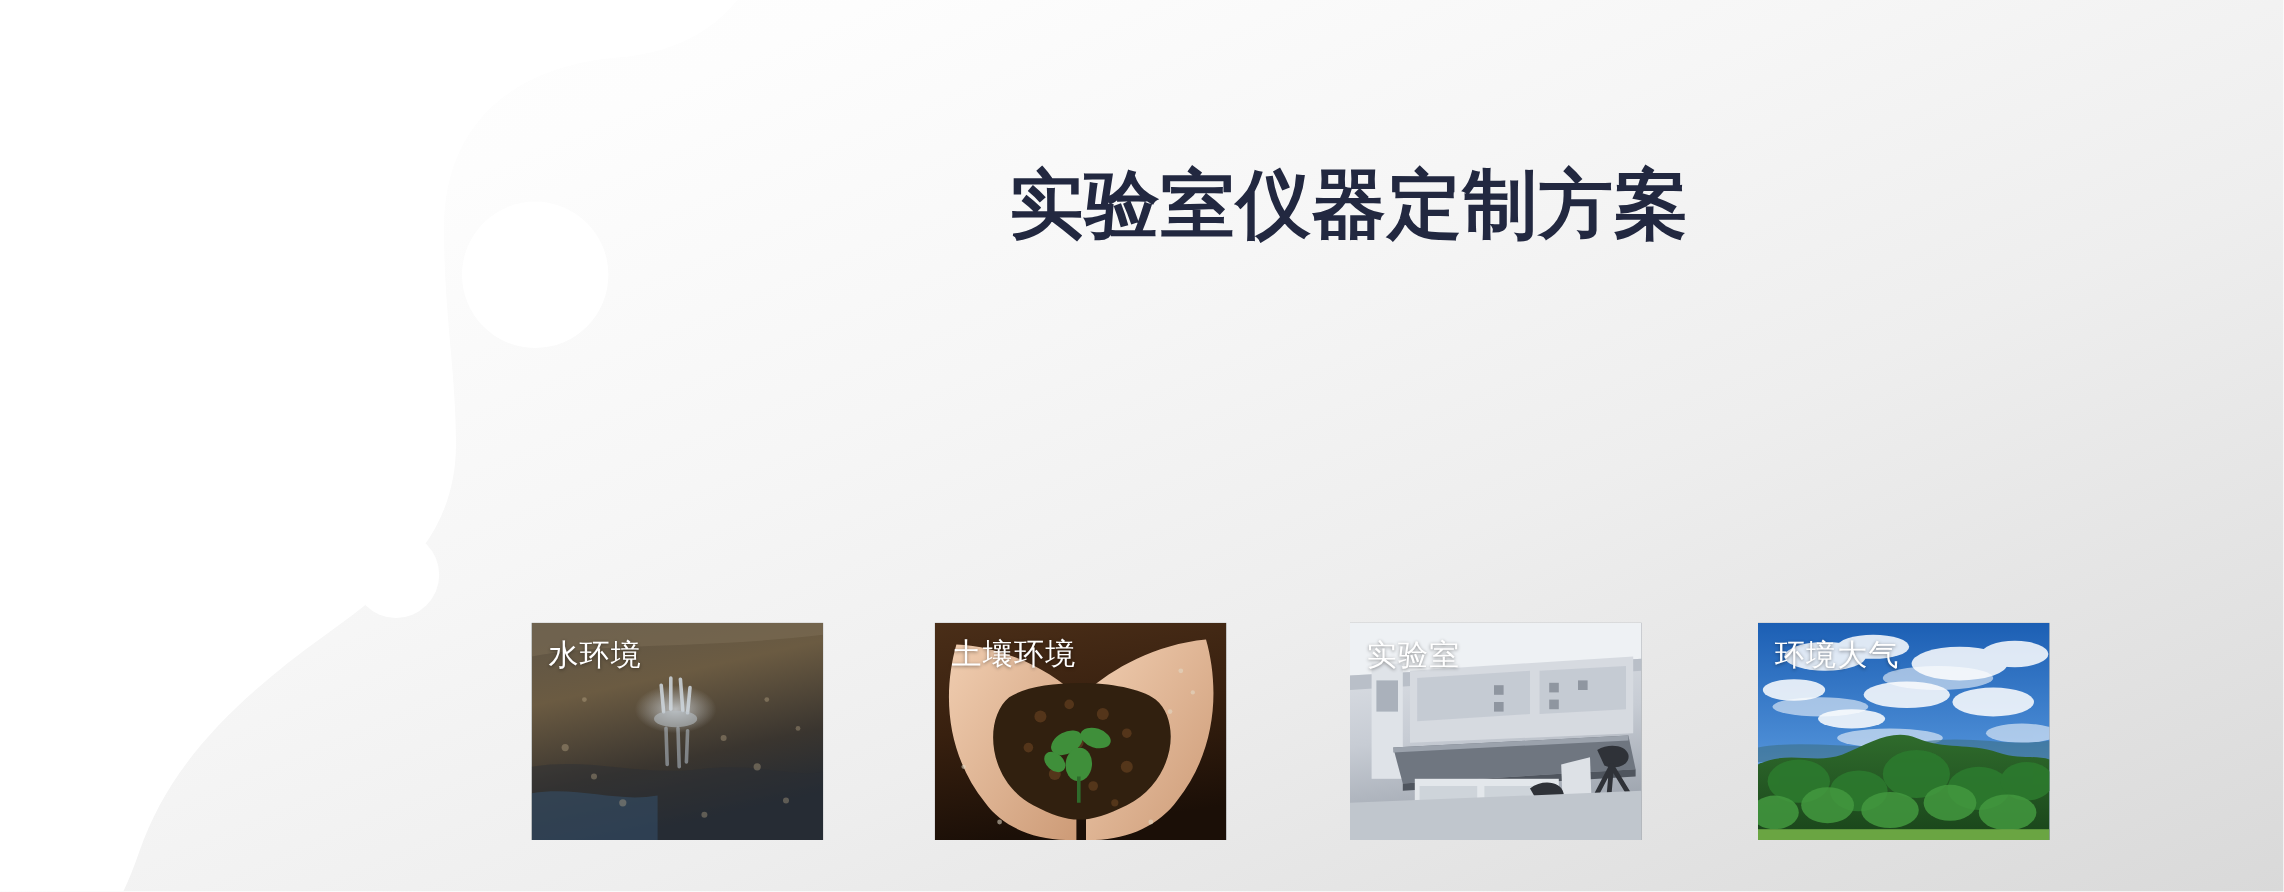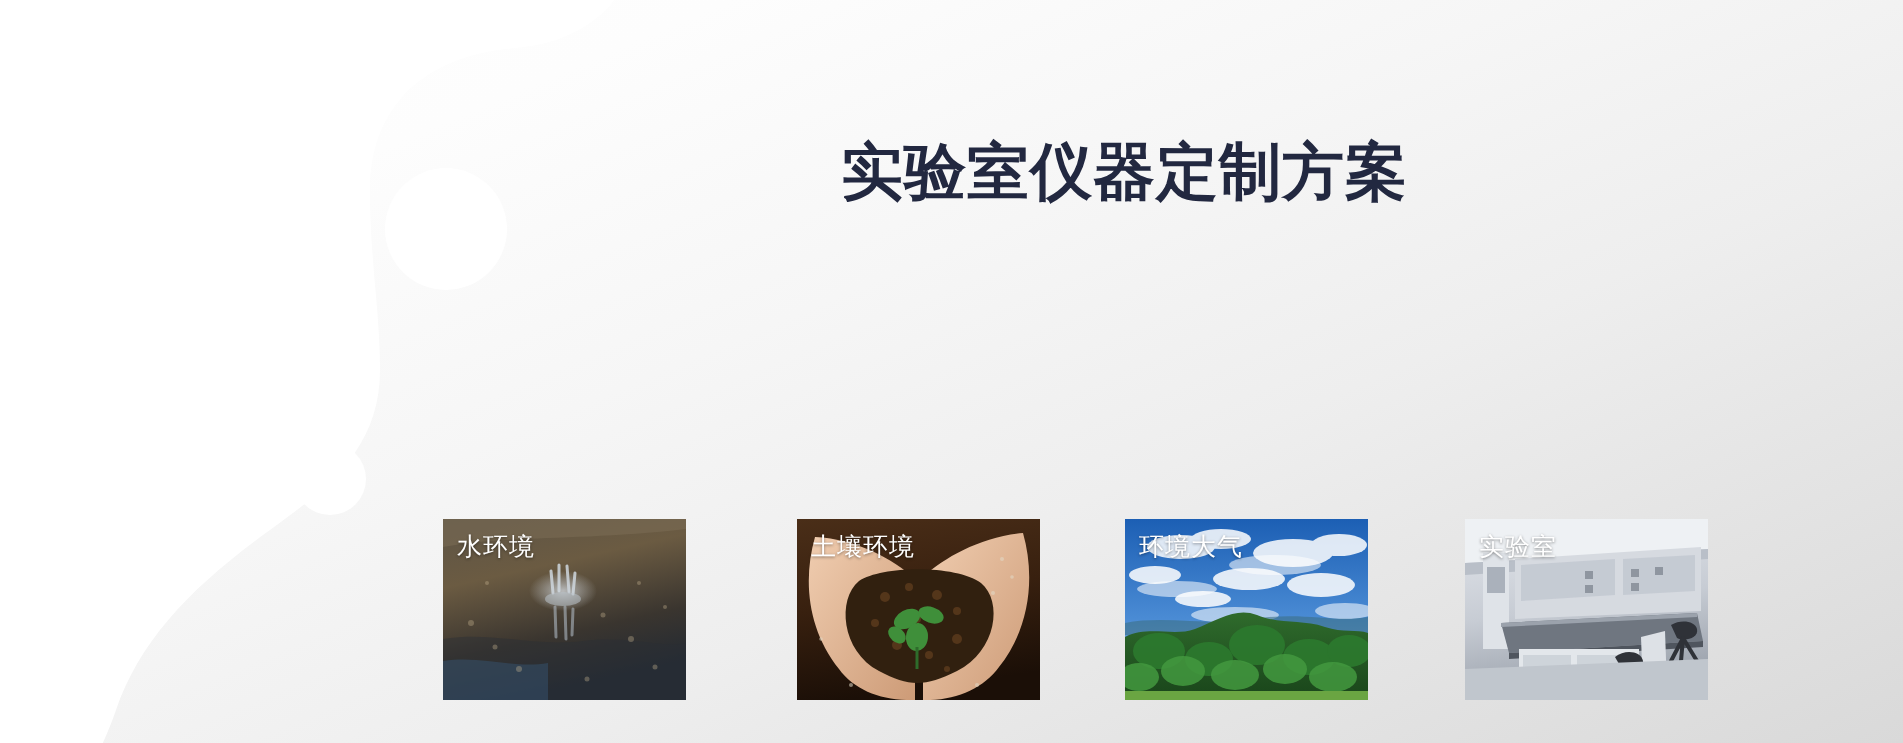--- a/index.html
+++ b/index.html
@@ -41,21 +41,21 @@
   .subtitle .ln{display:block;}
 
   
   .cards{position:absolute;left:443px;top:519px;width:1424px;height:181px;}
   .card{
     position:absolute;top:0;width:243px;height:181px;
     overflow:hidden;
     background:#9aa0a4;
   }
   .card:nth-child(1){left:0px;}
-  .card:nth-child(2){left:354px;}
+  .card:nth-child(2){left:336px;font-family:Liberation Serif, serif;}
   .card:nth-child(3){left:682px;}
   .card:nth-child(4){left:1022px;}
 
   .photo{position:absolute;inset:0;overflow:hidden;}
   .photo svg{display:block;width:100%;height:100%;}
 
   .card-label{
     position:absolute;left:14px;top:10px;
     color:#ffffff;
     font-size:25px;line-height:34px;
@@ -178,74 +178,20 @@
           </g>
         </svg>
       </div>
       <div class="card-label">土壤环境</div>
     </div>
 
     <div class="card">
       <div class="photo">
         <svg viewBox="0 0 243 181" preserveAspectRatio="none" aria-hidden="true">
           <defs>
-            <linearGradient id="sky" x1="0" y1="0" x2="0" y2="1">
-              <stop offset="0" stop-color="#1c5fb4"></stop>
-              <stop offset="0.55" stop-color="#4a8bd4"></stop>
-              <stop offset="1" stop-color="#9dc0e2"></stop>
-            </linearGradient>
-            <linearGradient id="forest" x1="0" y1="0" x2="0" y2="1">
-              <stop offset="0" stop-color="#2f6b2c"></stop>
-              <stop offset="1" stop-color="#19441a"></stop>
-            </linearGradient>
-          </defs>
-          <rect width="243" height="181" fill="url(#sky)"></rect>
-          <g fill="#ffffff" opacity="0.85">
-            <ellipse cx="56" cy="28" rx="34" ry="12"></ellipse>
-            <ellipse cx="96" cy="20" rx="30" ry="10"></ellipse>
-            <ellipse cx="168" cy="34" rx="40" ry="14"></ellipse>
-            <ellipse cx="214" cy="26" rx="28" ry="11"></ellipse>
-            <ellipse cx="30" cy="56" rx="26" ry="9"></ellipse>
-            <ellipse cx="124" cy="60" rx="36" ry="11"></ellipse>
-            <ellipse cx="196" cy="66" rx="34" ry="12"></ellipse>
-            <ellipse cx="78" cy="80" rx="28" ry="8"></ellipse>
-          </g>
-          <g fill="#ffffff" opacity="0.55">
-            <ellipse cx="150" cy="46" rx="46" ry="10"></ellipse>
-            <ellipse cx="52" cy="70" rx="40" ry="8"></ellipse>
-            <ellipse cx="220" cy="92" rx="30" ry="8"></ellipse>
-            <ellipse cx="110" cy="96" rx="44" ry="8"></ellipse>
-          </g>
-          <path d="M0,104 C40,96 90,108 130,100 C175,92 210,104 243,98 L243,114 L0,116 Z" fill="#3c6f86" opacity="0.6"></path>
-          <path d="M0,118 C24,106 48,118 70,110 C94,100 112,88 132,96 C156,106 176,100 200,108
-                   C218,114 232,110 243,114 L243,181 L0,181 Z" fill="url(#forest)"></path>
-          <g fill="#2c7a2e" opacity="0.9">
-            <ellipse cx="34" cy="132" rx="26" ry="18"></ellipse>
-            <ellipse cx="84" cy="140" rx="24" ry="17"></ellipse>
-            <ellipse cx="132" cy="126" rx="28" ry="20"></ellipse>
-            <ellipse cx="184" cy="138" rx="26" ry="18"></ellipse>
-            <ellipse cx="224" cy="132" rx="22" ry="16"></ellipse>
-          </g>
-          <g fill="#43993f" opacity="0.85">
-            <ellipse cx="58" cy="152" rx="22" ry="15"></ellipse>
-            <ellipse cx="110" cy="156" rx="24" ry="15"></ellipse>
-            <ellipse cx="160" cy="150" rx="22" ry="15"></ellipse>
-            <ellipse cx="208" cy="158" rx="24" ry="15"></ellipse>
-            <ellipse cx="14" cy="158" rx="20" ry="14"></ellipse>
-          </g>
-          <rect x="0" y="172" width="243" height="9" fill="#6aa542"></rect>
-        </svg>
-      </div>
-      <div class="card-label">环境大气</div>
-    </div>
-
-    <div class="card">
-      <div class="photo">
-        <svg viewBox="0 0 243 181" preserveAspectRatio="none" aria-hidden="true">
-          <defs>
             <linearGradient id="lg" x1="0" y1="0" x2="0.2" y2="1">
               <stop offset="0" stop-color="#e4e7ec"></stop>
               <stop offset="0.55" stop-color="#c7ccd4"></stop>
               <stop offset="1" stop-color="#9aa1ab"></stop>
             </linearGradient>
           </defs>
           <rect width="243" height="181" fill="url(#lg)"></rect>
           <path d="M0,0 L243,0 L243,30 L0,44 Z" fill="#eef1f4"></path>
           <path d="M0,44 L243,30 L243,40 L0,56 Z" fill="#b9bfc8"></path>
           <rect x="18" y="34" width="26" height="96" fill="#dfe3e8"></rect>
@@ -272,14 +218,68 @@
             <path d="M162,152 L160,172 M162,152 L150,172 M162,152 L176,172" stroke="#2f3238" stroke-width="4" fill="none" stroke-linecap="round"></path>
             <path d="M206,106 C216,100 230,102 232,110 C234,119 220,123 212,119 Z"></path>
             <path d="M218,119 L216,142 M218,119 L206,142 M218,119 L232,142" stroke="#2f3238" stroke-width="4" fill="none" stroke-linecap="round"></path>
           </g>
           <path d="M0,150 L243,140 L243,181 L0,181 Z" fill="#c0c6cd"></path>
         </svg>
       </div>
       <div class="card-label">实验室</div>
     </div>
 
+    <div class="card">
+      <div class="photo">
+        <svg viewBox="0 0 243 181" preserveAspectRatio="none" aria-hidden="true">
+          <defs>
+            <linearGradient id="sky" x1="0" y1="0" x2="0" y2="1">
+              <stop offset="0" stop-color="#1c5fb4"></stop>
+              <stop offset="0.55" stop-color="#4a8bd4"></stop>
+              <stop offset="1" stop-color="#9dc0e2"></stop>
+            </linearGradient>
+            <linearGradient id="forest" x1="0" y1="0" x2="0" y2="1">
+              <stop offset="0" stop-color="#2f6b2c"></stop>
+              <stop offset="1" stop-color="#19441a"></stop>
+            </linearGradient>
+          </defs>
+          <rect width="243" height="181" fill="url(#sky)"></rect>
+          <g fill="#ffffff" opacity="0.85">
+            <ellipse cx="56" cy="28" rx="34" ry="12"></ellipse>
+            <ellipse cx="96" cy="20" rx="30" ry="10"></ellipse>
+            <ellipse cx="168" cy="34" rx="40" ry="14"></ellipse>
+            <ellipse cx="214" cy="26" rx="28" ry="11"></ellipse>
+            <ellipse cx="30" cy="56" rx="26" ry="9"></ellipse>
+            <ellipse cx="124" cy="60" rx="36" ry="11"></ellipse>
+            <ellipse cx="196" cy="66" rx="34" ry="12"></ellipse>
+            <ellipse cx="78" cy="80" rx="28" ry="8"></ellipse>
+          </g>
+          <g fill="#ffffff" opacity="0.55">
+            <ellipse cx="150" cy="46" rx="46" ry="10"></ellipse>
+            <ellipse cx="52" cy="70" rx="40" ry="8"></ellipse>
+            <ellipse cx="220" cy="92" rx="30" ry="8"></ellipse>
+            <ellipse cx="110" cy="96" rx="44" ry="8"></ellipse>
+          </g>
+          <path d="M0,104 C40,96 90,108 130,100 C175,92 210,104 243,98 L243,114 L0,116 Z" fill="#3c6f86" opacity="0.6"></path>
+          <path d="M0,118 C24,106 48,118 70,110 C94,100 112,88 132,96 C156,106 176,100 200,108
+                   C218,114 232,110 243,114 L243,181 L0,181 Z" fill="url(#forest)"></path>
+          <g fill="#2c7a2e" opacity="0.9">
+            <ellipse cx="34" cy="132" rx="26" ry="18"></ellipse>
+            <ellipse cx="84" cy="140" rx="24" ry="17"></ellipse>
+            <ellipse cx="132" cy="126" rx="28" ry="20"></ellipse>
+            <ellipse cx="184" cy="138" rx="26" ry="18"></ellipse>
+            <ellipse cx="224" cy="132" rx="22" ry="16"></ellipse>
+          </g>
+          <g fill="#43993f" opacity="0.85">
+            <ellipse cx="58" cy="152" rx="22" ry="15"></ellipse>
+            <ellipse cx="110" cy="156" rx="24" ry="15"></ellipse>
+            <ellipse cx="160" cy="150" rx="22" ry="15"></ellipse>
+            <ellipse cx="208" cy="158" rx="24" ry="15"></ellipse>
+            <ellipse cx="14" cy="158" rx="20" ry="14"></ellipse>
+          </g>
+          <rect x="0" y="172" width="243" height="9" fill="#6aa542"></rect>
+        </svg>
+      </div>
+      <div class="card-label">环境大气</div>
+    </div>
+
   </div>
 </div>
 
 </body></html>

